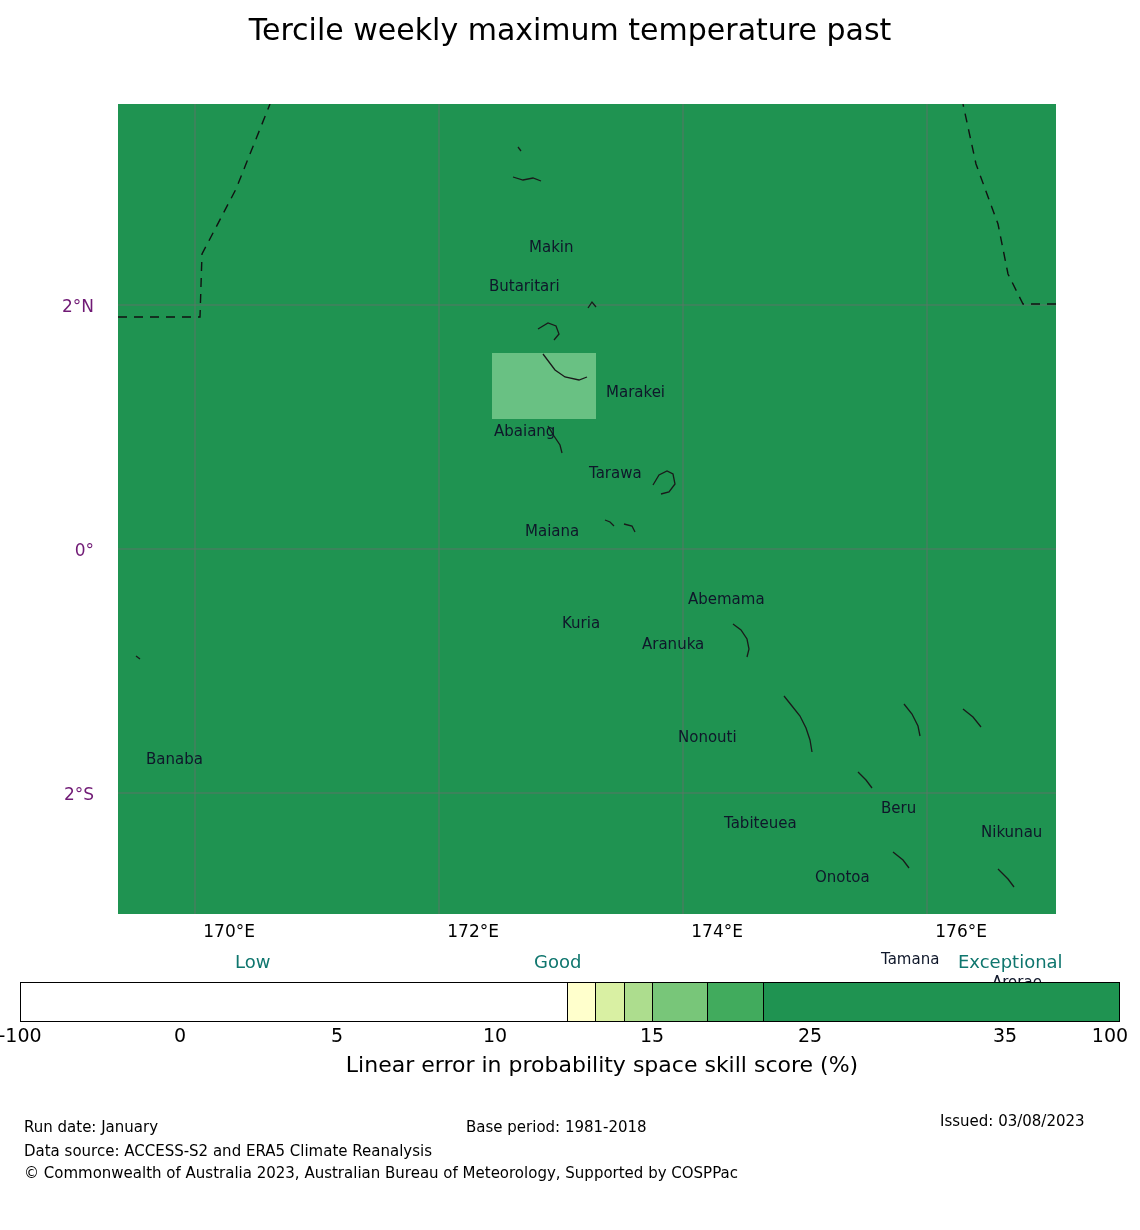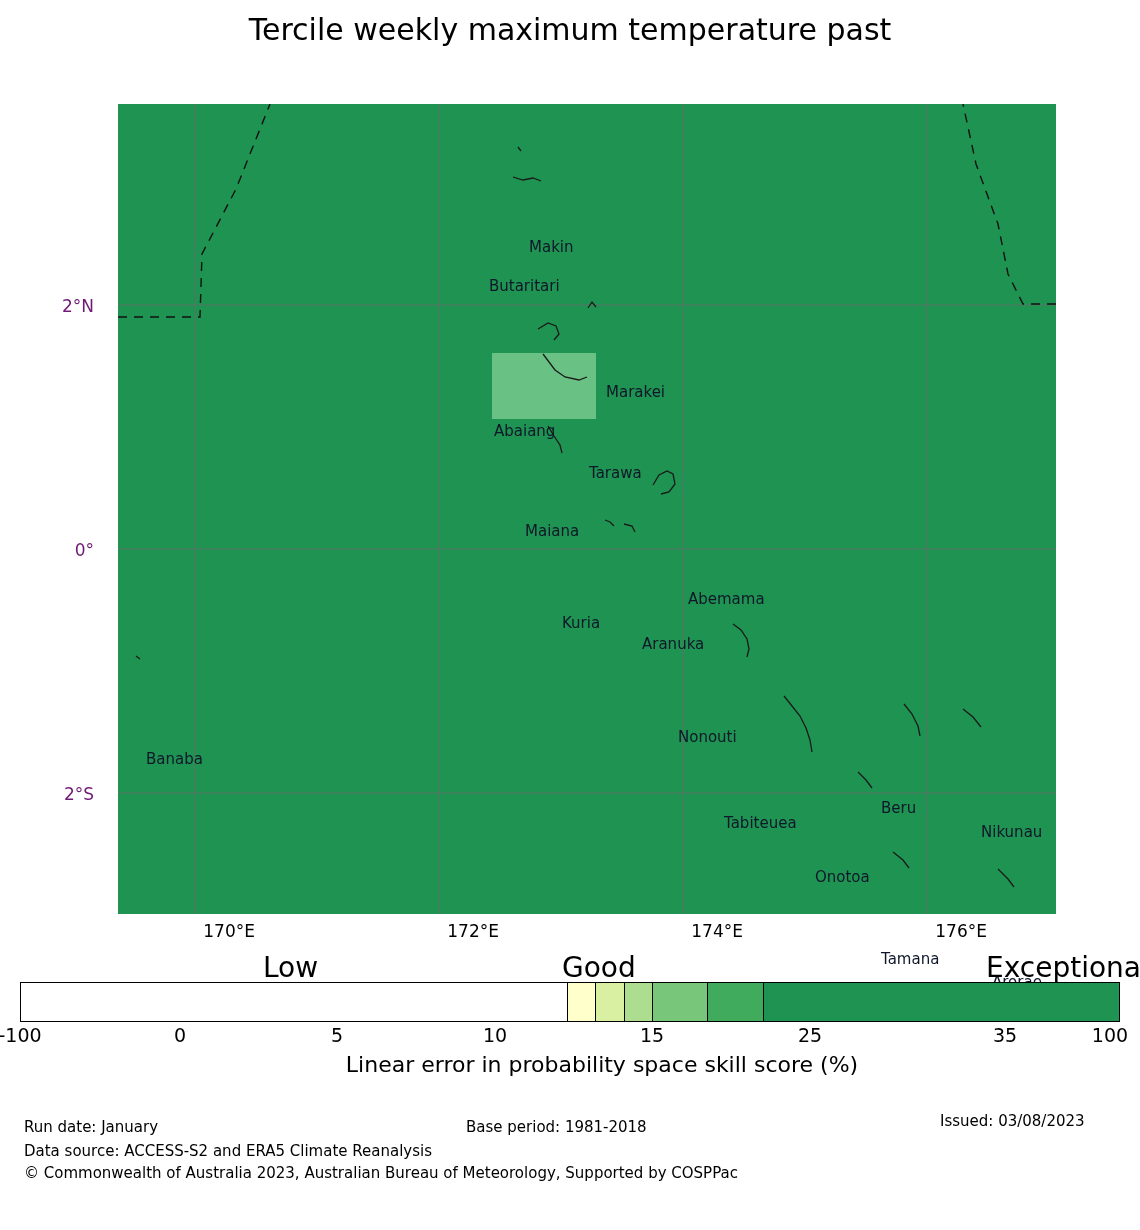--- a/index.html
+++ b/index.html
@@ -81,24 +81,23 @@
   .isl {
     position: absolute;
     font-size: 15px;
     color: #0f172a;
     white-space: nowrap;
   }
 
   
   .cb-cat {
     position: absolute;
-    font-size: 28px;
-    color: #000000;
-    white-space: nowrap;
-    margin-left: 28px;
+    font-size: 18px;
+    color: #0f766e;
+    white-space: nowrap;
   }
   .cb-wrap {
     position: absolute;
     left: 20px;
     top: 982px;
     width: 1100px;
     height: 40px;
     display: flex;
     border: 1px solid #000;
     box-sizing: border-box;

